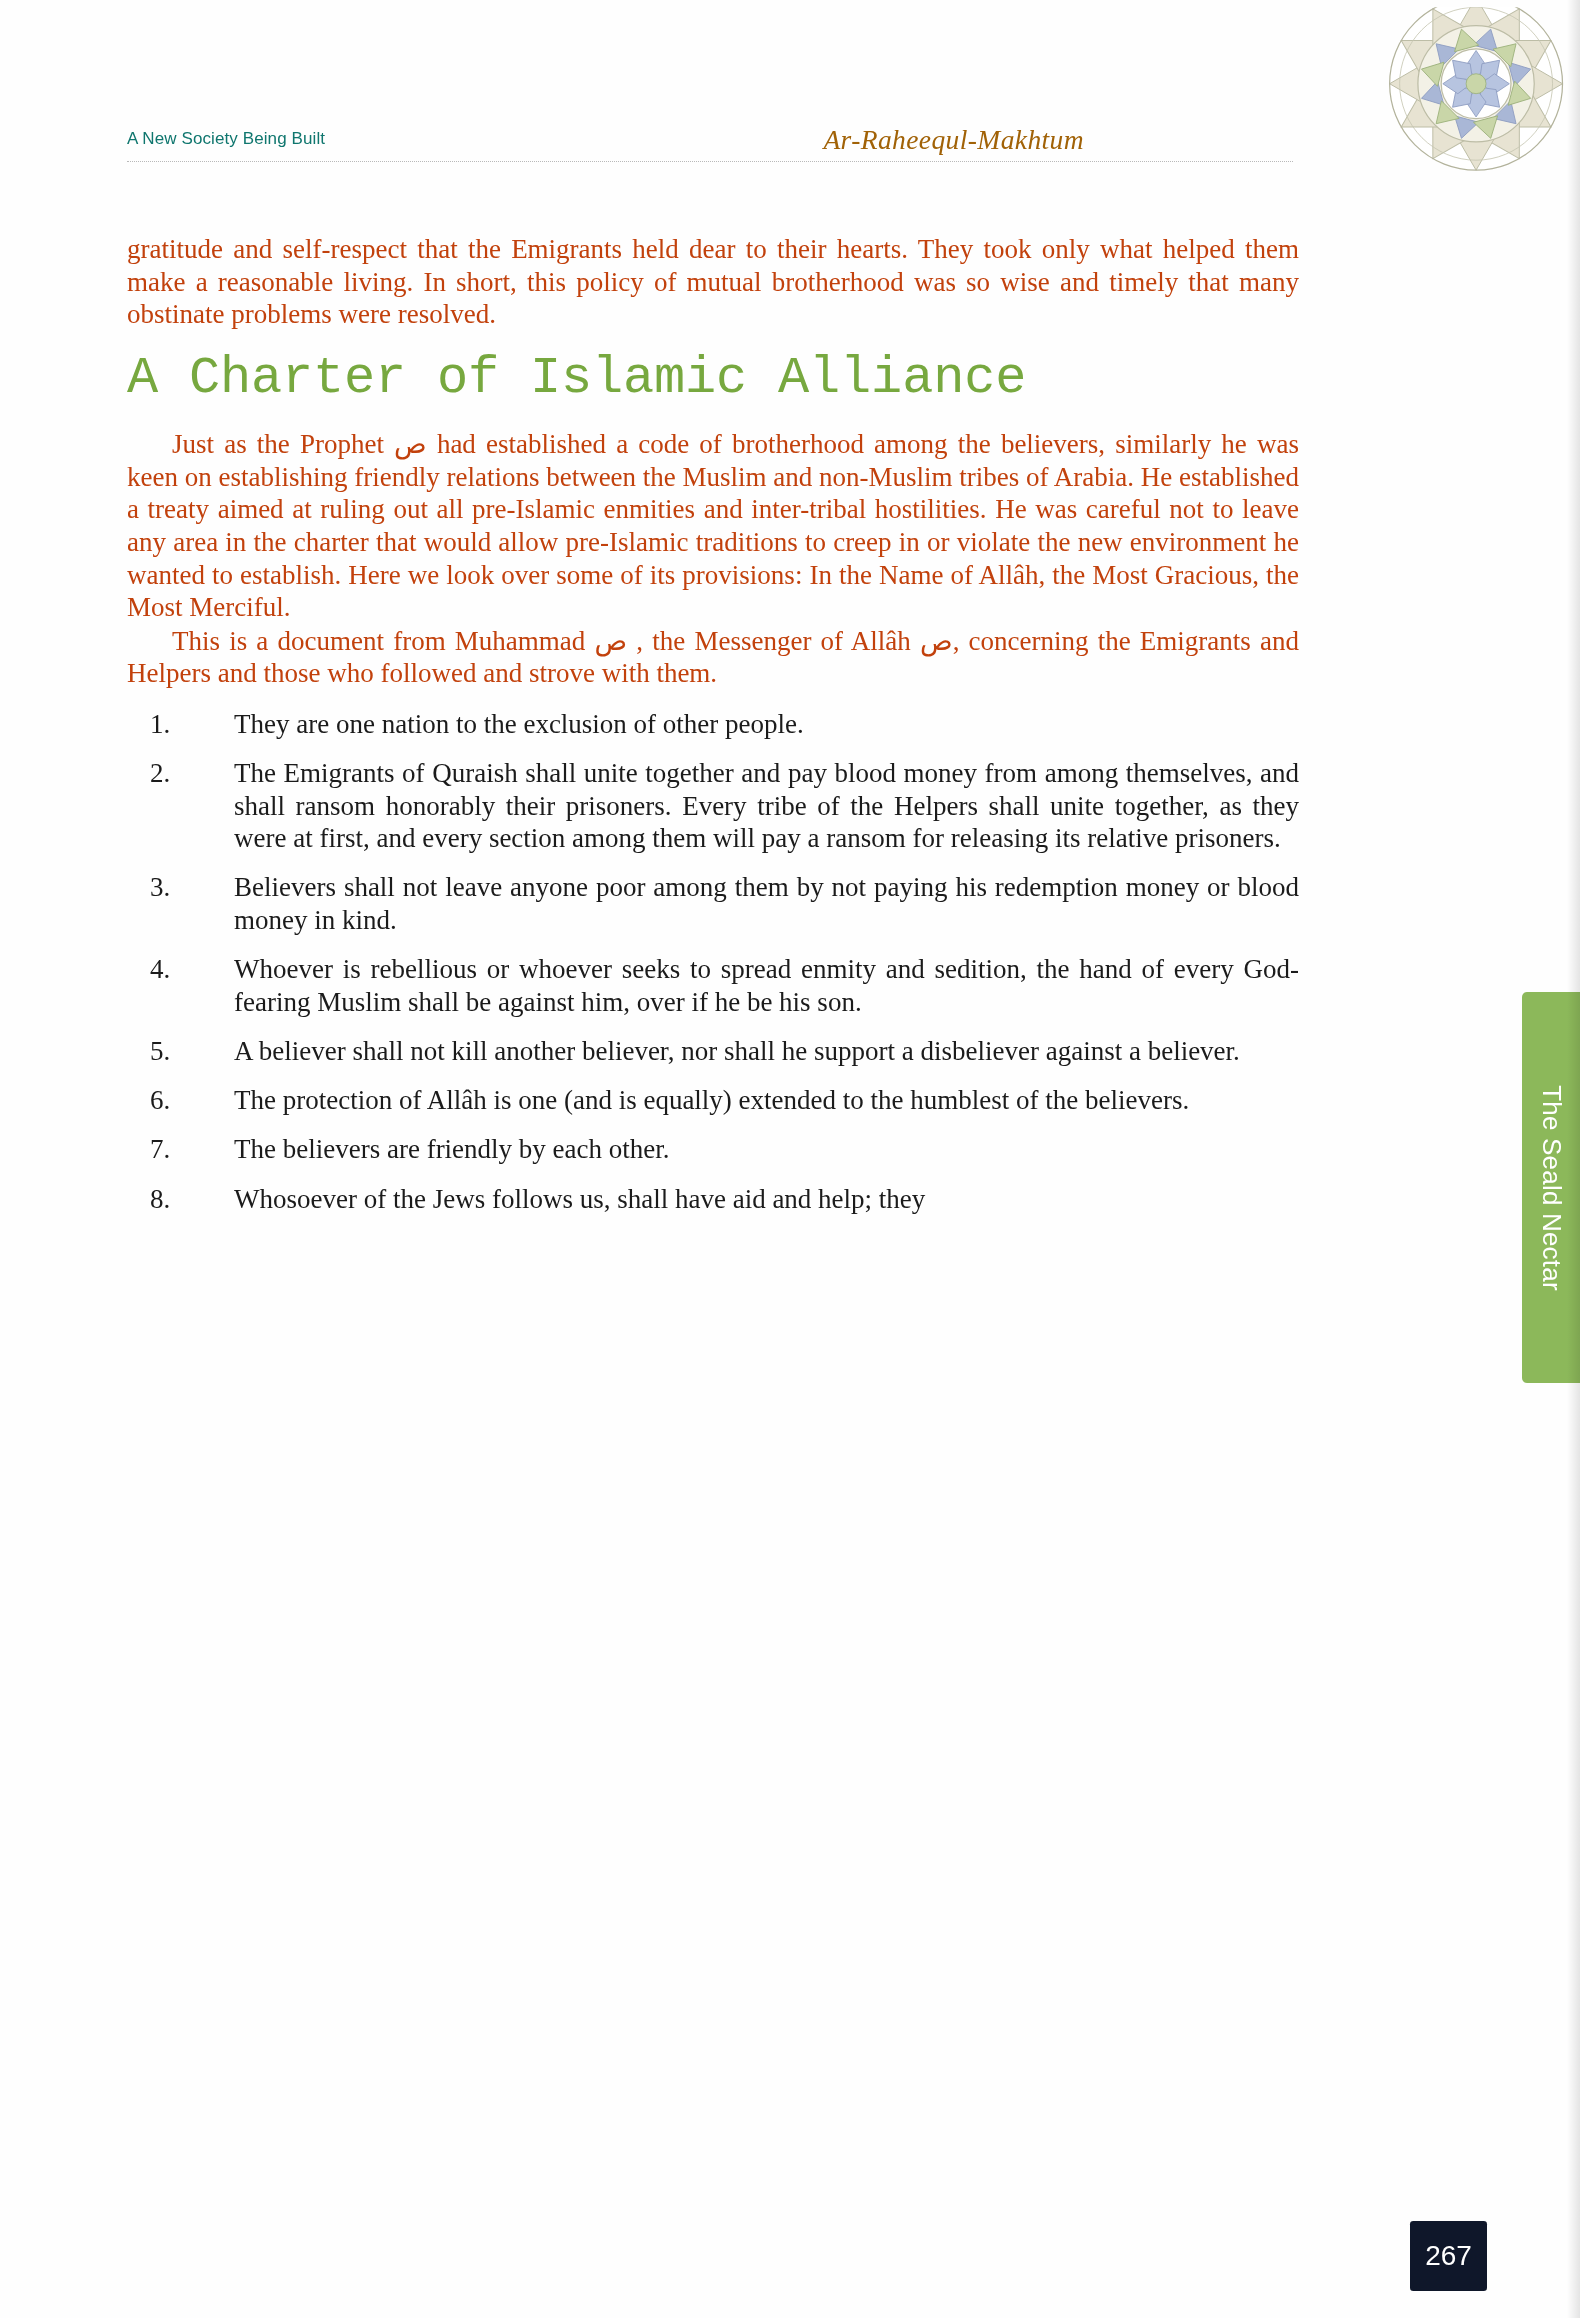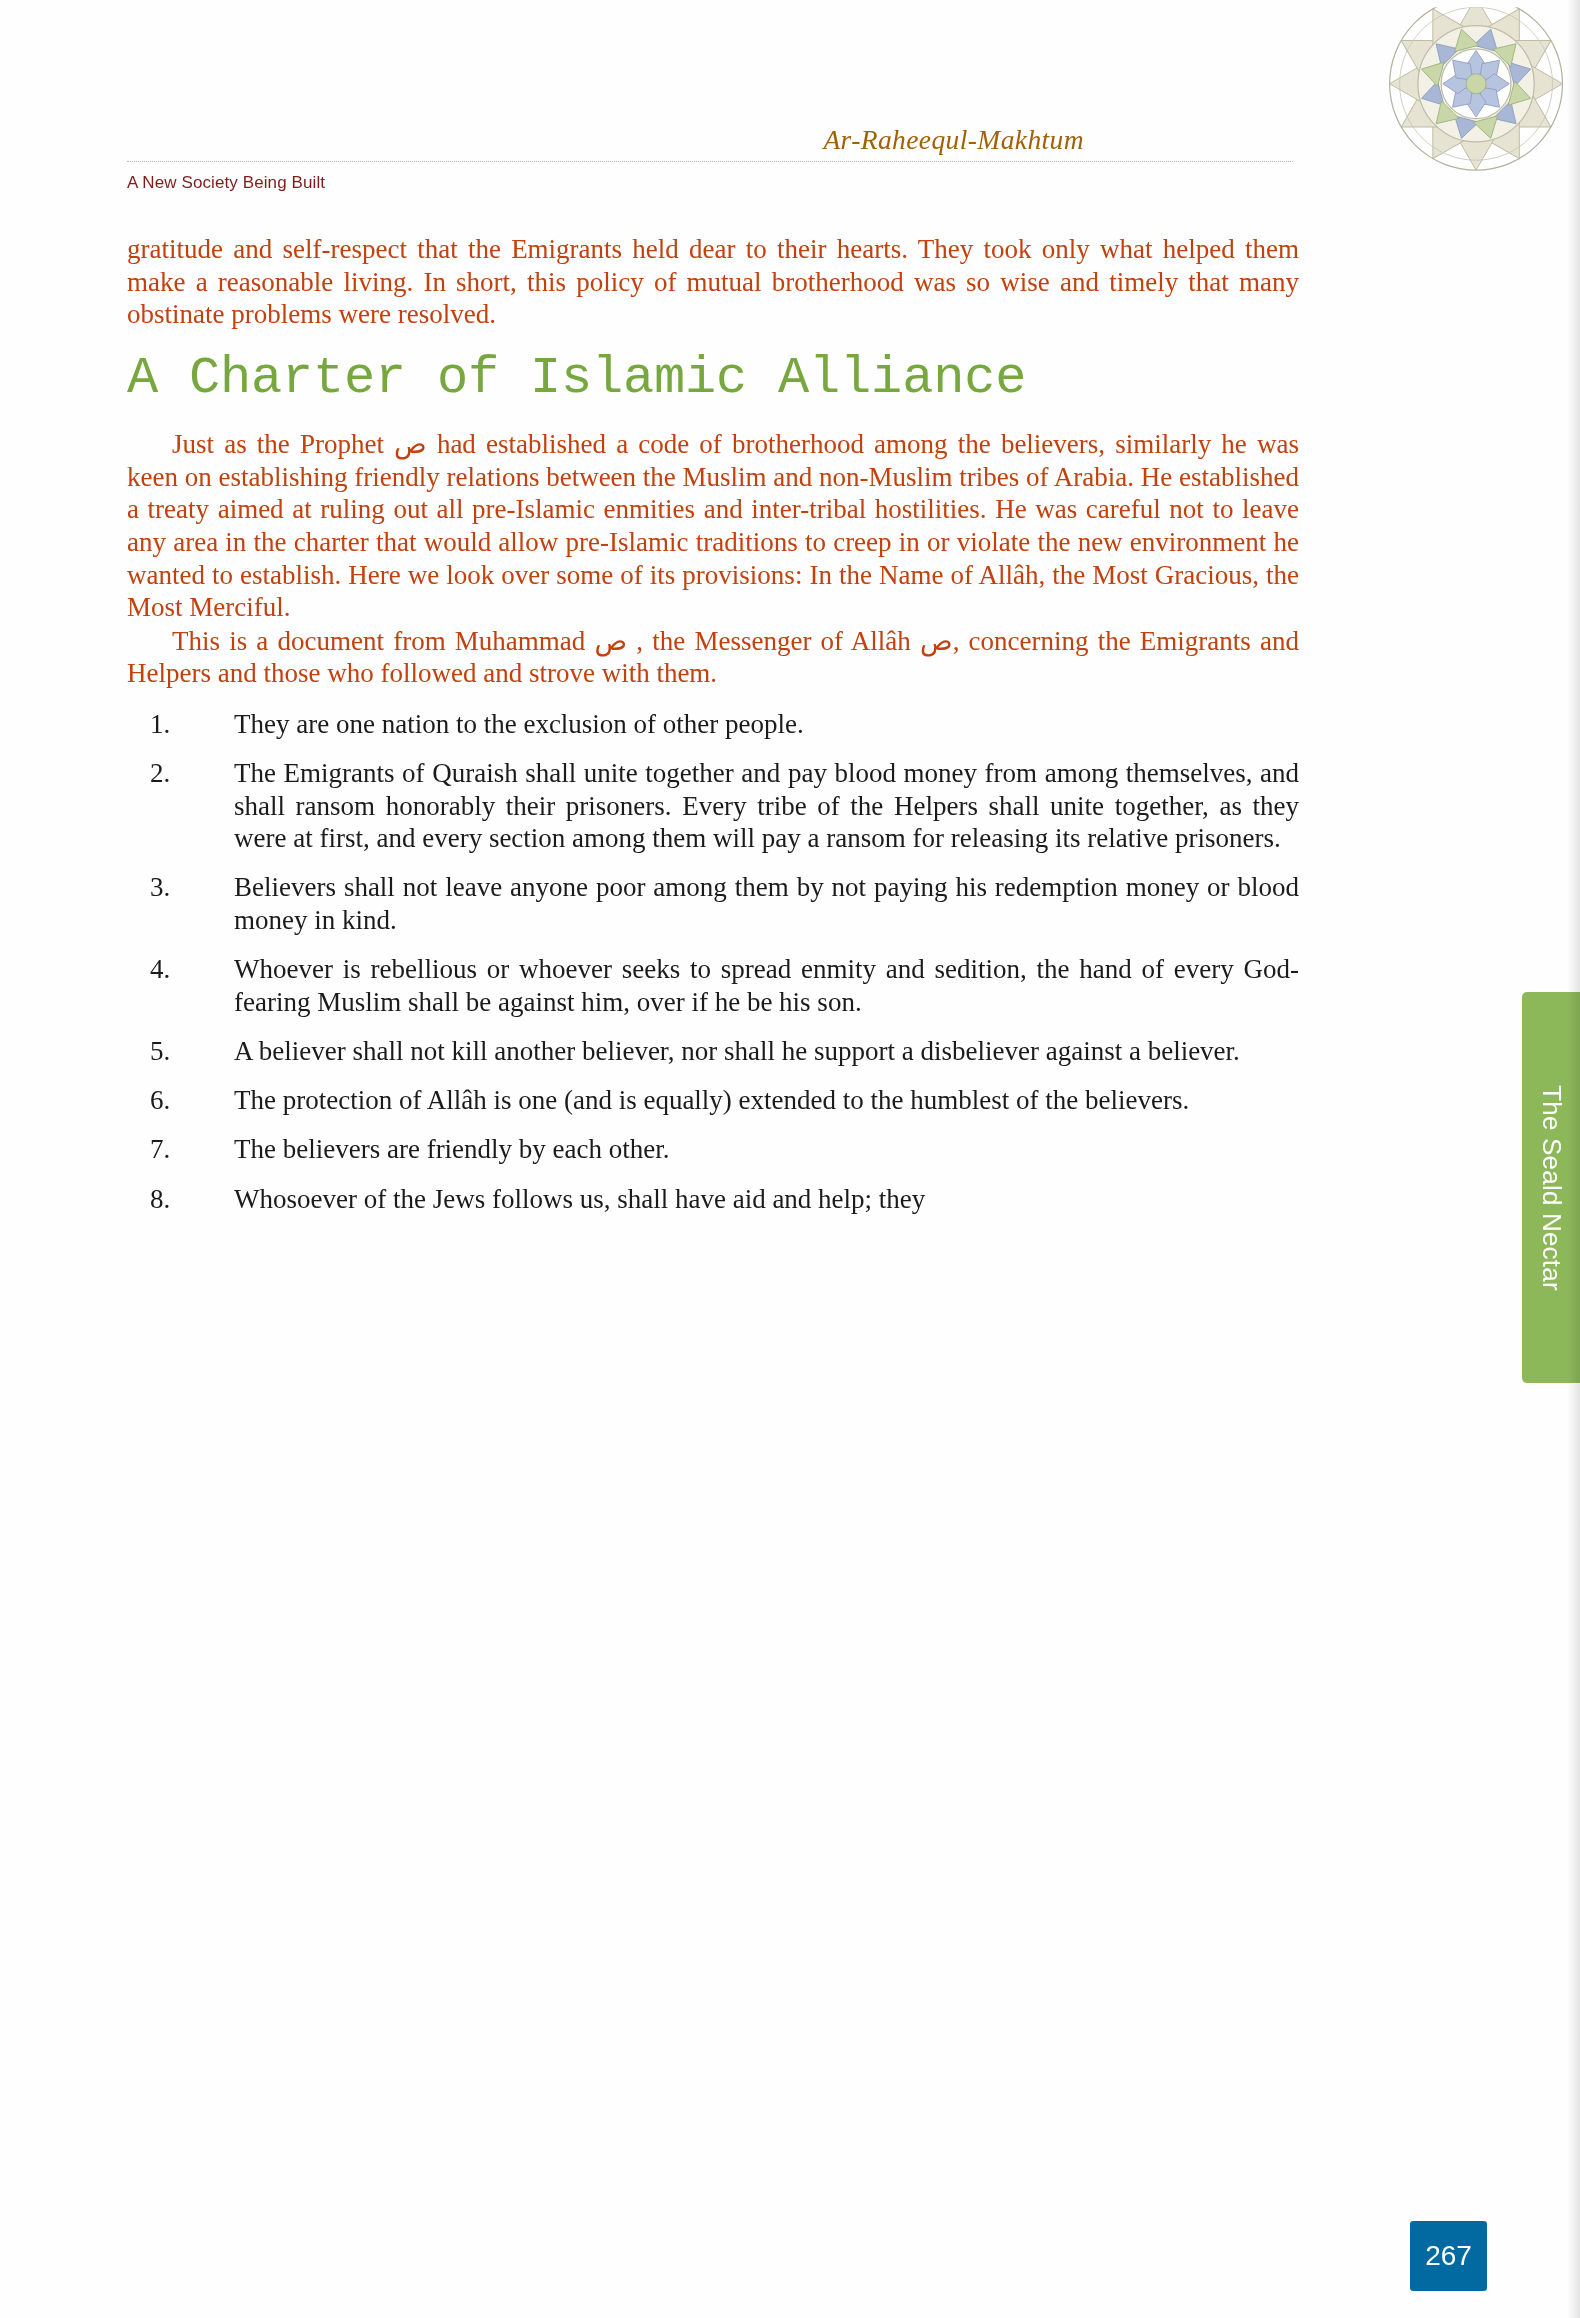--- a/index.html
+++ b/index.html
@@ -36,23 +36,22 @@
     top: 129px;
     width: 1182px;
     height: 42px;
   }
   .header-left {
     position: absolute;
     left: 0;
     top: 0;
     font-family: "Liberation Sans", sans-serif;
     font-size: 17px;
-    color: #7f1d1d;
+    color: #0f766e;
     letter-spacing: 0.1px;
-    margin-top: 44px;
   }
   .header-rule {
     position: absolute;
     left: 0;
     top: 32px;
     width: 1166px;
     height: 0;
     border-top: 1.7px dotted #b9b9b9;
   }
   .header-right {
@@ -156,21 +155,21 @@
     background: linear-gradient(to right, rgba(0,0,0,0.00), rgba(0,0,0,0.10));
   }
 
   
   .page-num {
     position: absolute;
     right: 93px;
     bottom: 28px;
     width: 77px;
     height: 70px;
-    background: #0369a1;
+    background: #0f172a;
     border-radius: 3.3px;
     color: #ffffff;
     font-family: "Liberation Sans", sans-serif;
     font-size: 28px;
     display: flex;
     align-items: center;
     justify-content: center;
   }
 </style>
 </head>

